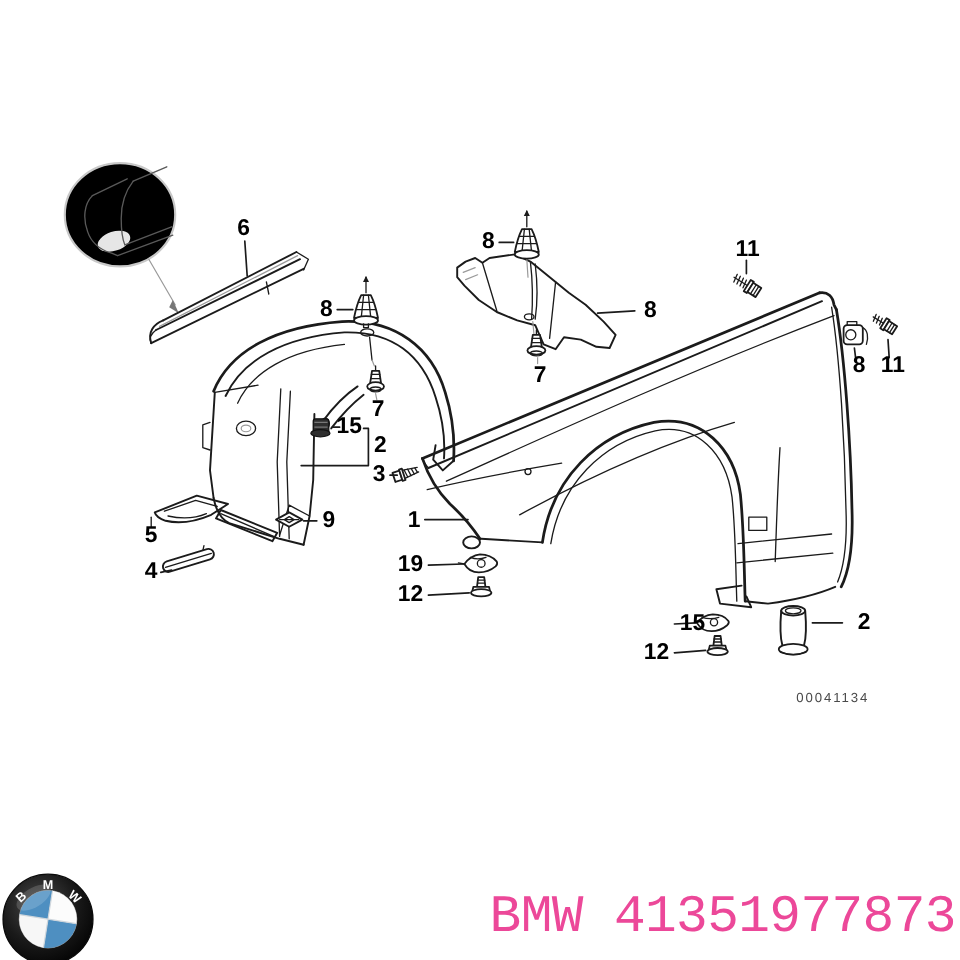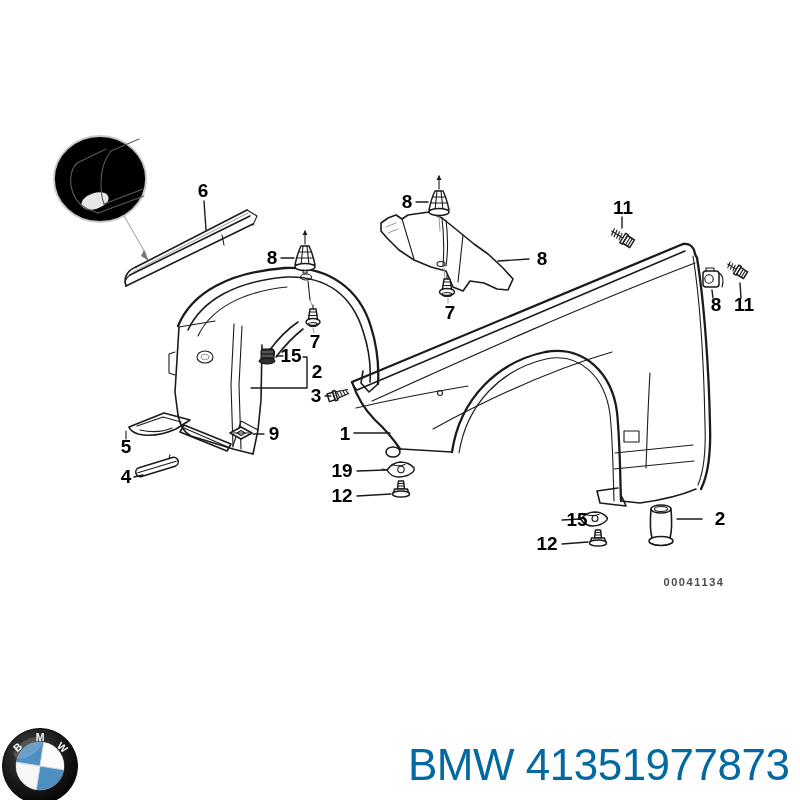--- a/index.html
+++ b/index.html
@@ -1,23 +1,23 @@
 <!DOCTYPE html>
 <html><head>
 <meta charset="utf-8">
 <style>
   html,body{margin:0;padding:0;background:#fff;}
   .stage{position:relative;width:800px;height:800px;background:#ffffff;overflow:hidden;
          font-family:"Liberation Sans",sans-serif;}
   .callout{position:absolute;transform:translate(-50%,-50%);font-weight:bold;
            font-size:19px;color:#000;white-space:nowrap;}
   .drawno{position:absolute;transform:translate(-50%,-50%);font-size:11px;color:#4a4a4a;
-          letter-spacing:1.6px;font-weight:bold;}
-  .caption{position:absolute;font-size:44px;letter-spacing:-0.5px;color:#0369a1;
-           white-space:nowrap;}
+          letter-spacing:1.6px;font-weight:normal;}
+  .caption{position:absolute;font-size:44px;letter-spacing:-0.5px;color:#ec4899;
+           white-space:nowrap;font-family:Liberation Mono, monospace;}
   svg{position:absolute;left:0;top:0;}
   .ln{fill:none;stroke:#1b1b1b;stroke-width:1.6;stroke-linecap:round;stroke-linejoin:round;}
   .w2{stroke-width:2.3;}
   .w1{stroke-width:1.1;}
   .lt{stroke:#9a9a9a;stroke-width:1;}
   .llt{stroke:#c8c8c8;stroke-width:1.8;}
   .fw{fill:#ffffff;stroke:#1b1b1b;stroke-width:1.5;stroke-linejoin:round;}
   .dk{fill:#2e2e2e;stroke:#111;stroke-width:1;}
   .logo-letter{font-size:10.5px;font-weight:bold;fill:#ffffff;text-anchor:middle;
                font-family:"Liberation Sans",sans-serif;}

